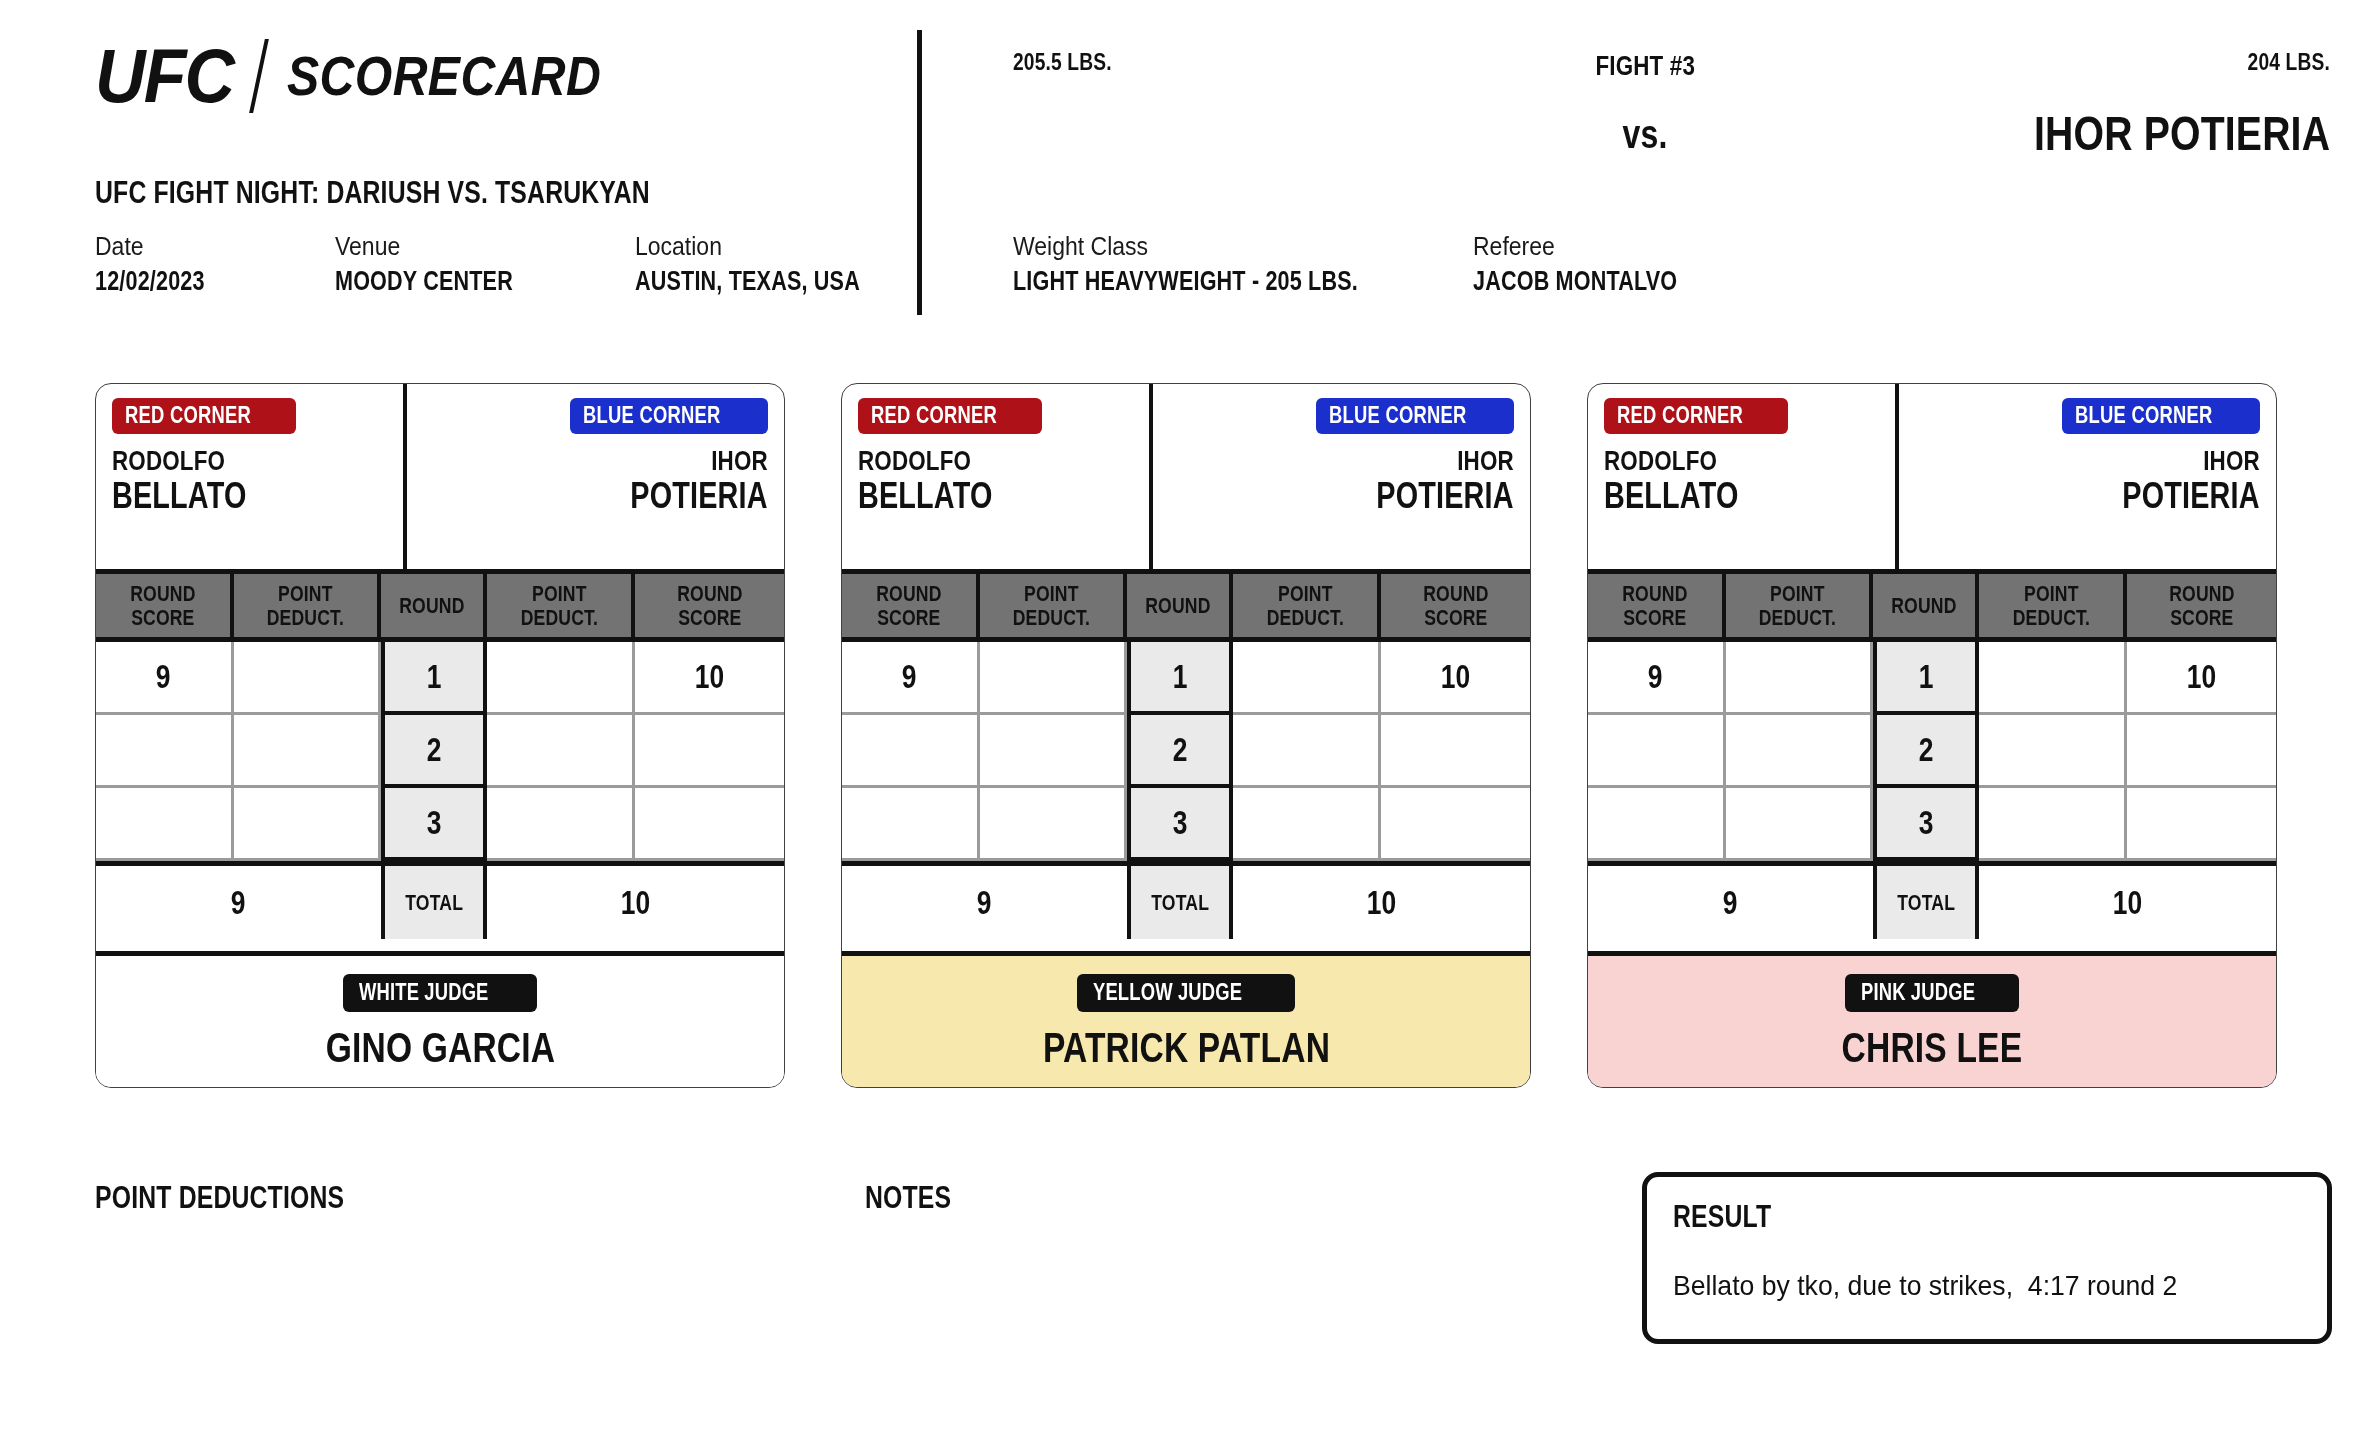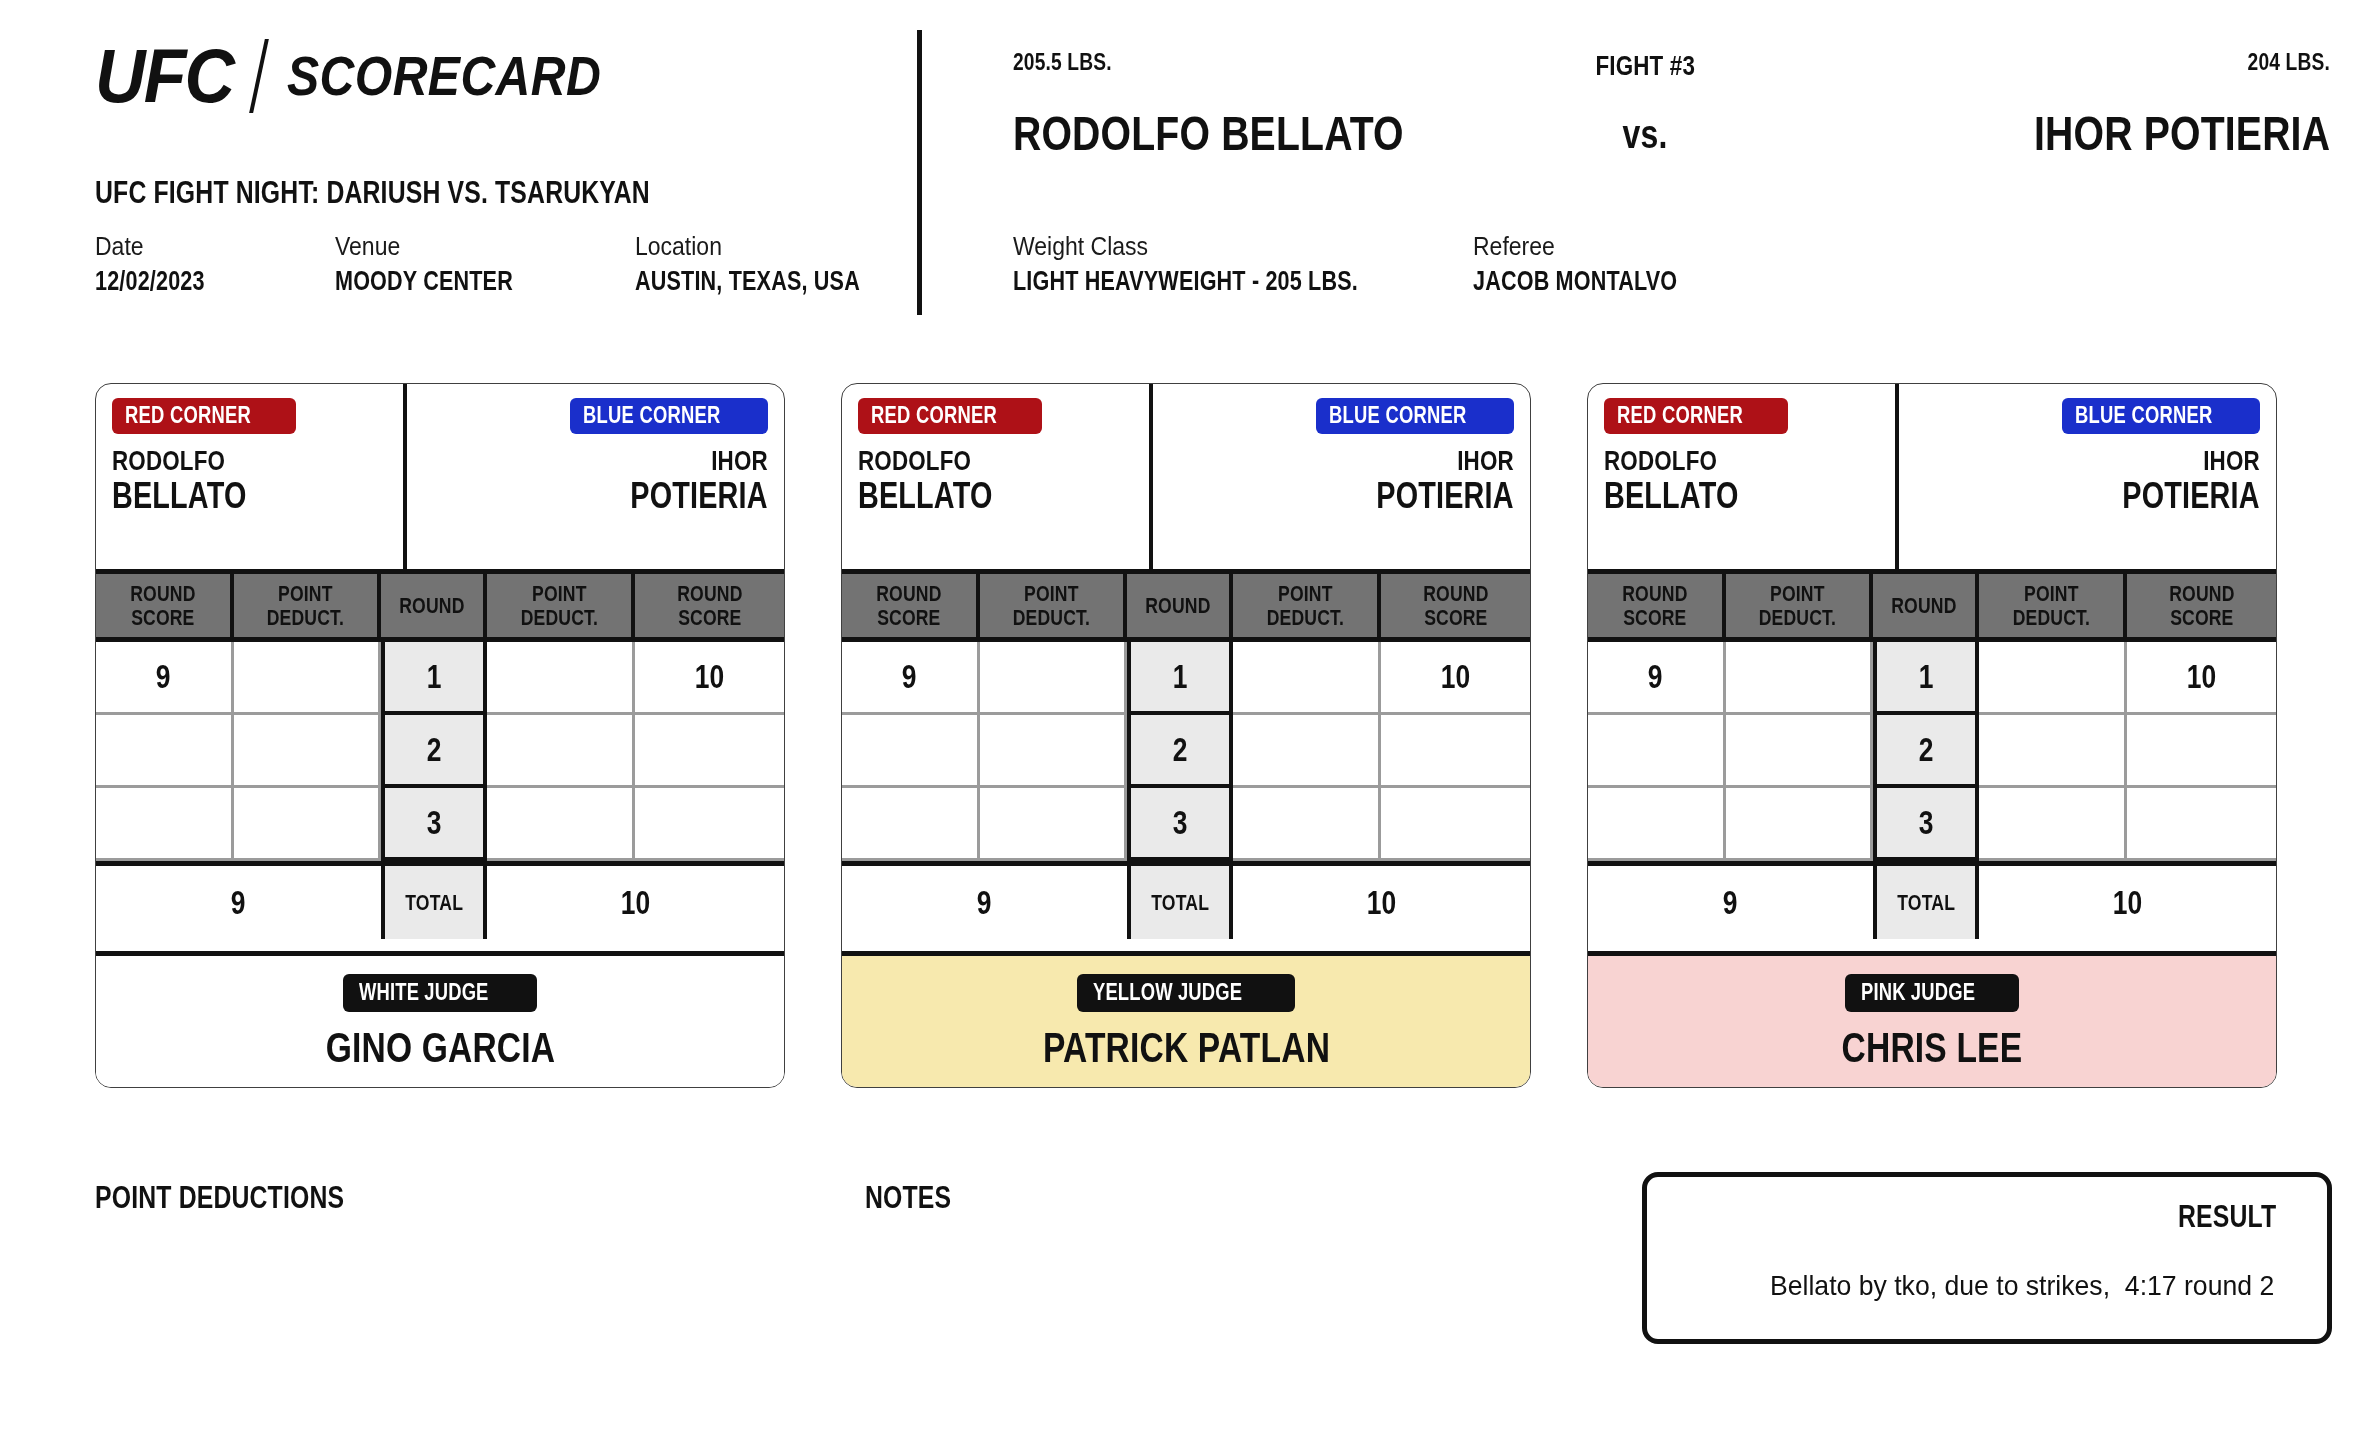--- a/index.html
+++ b/index.html
@@ -396,21 +396,20 @@
     position: absolute;
     left: 1642px;
     top: 17px;
     width: 690px;
     height: 172px;
     border: 5px solid #111111;
     border-radius: 16px;
     box-sizing: border-box;
     background: #ffffff;
     padding: 22px 26px 0 26px;
-    text-align: right;
   }
   .result-head { font-size: 31px; }
   .result-text {
     margin-top: 35px;
     font-family: "Liberation Sans Narrow", "Liberation Sans", sans-serif;
     font-size: 28px;
     font-weight: normal;
     color: #111111;
     transform: scaleX(0.95);
     transform-origin: left center;
@@ -456,23 +455,20 @@
       <div class="wt-left">
         <span class="cond">205.5 LBS.</span>
       </div>
       <div class="fight-no">
         <span class="cond ccenter">FIGHT #3</span>
       </div>
       <div class="wt-right">
         <span class="cond cright">204 LBS.</span>
       </div>
 
-      <div class="name-left">
-        <span class="cond">RODOLFO BELLATO</span>
-      </div>
       <div class="vs-mid">
         <span class="cond ccenter">vs.</span>
       </div>
       <div class="name-right">
         <span class="cond cright">IHOR POTIERIA</span>
       </div>
 
       <div class="wc-row">
         <div class="wc-block wcb-class">
           <span class="wc-label">Weight Class</span>

